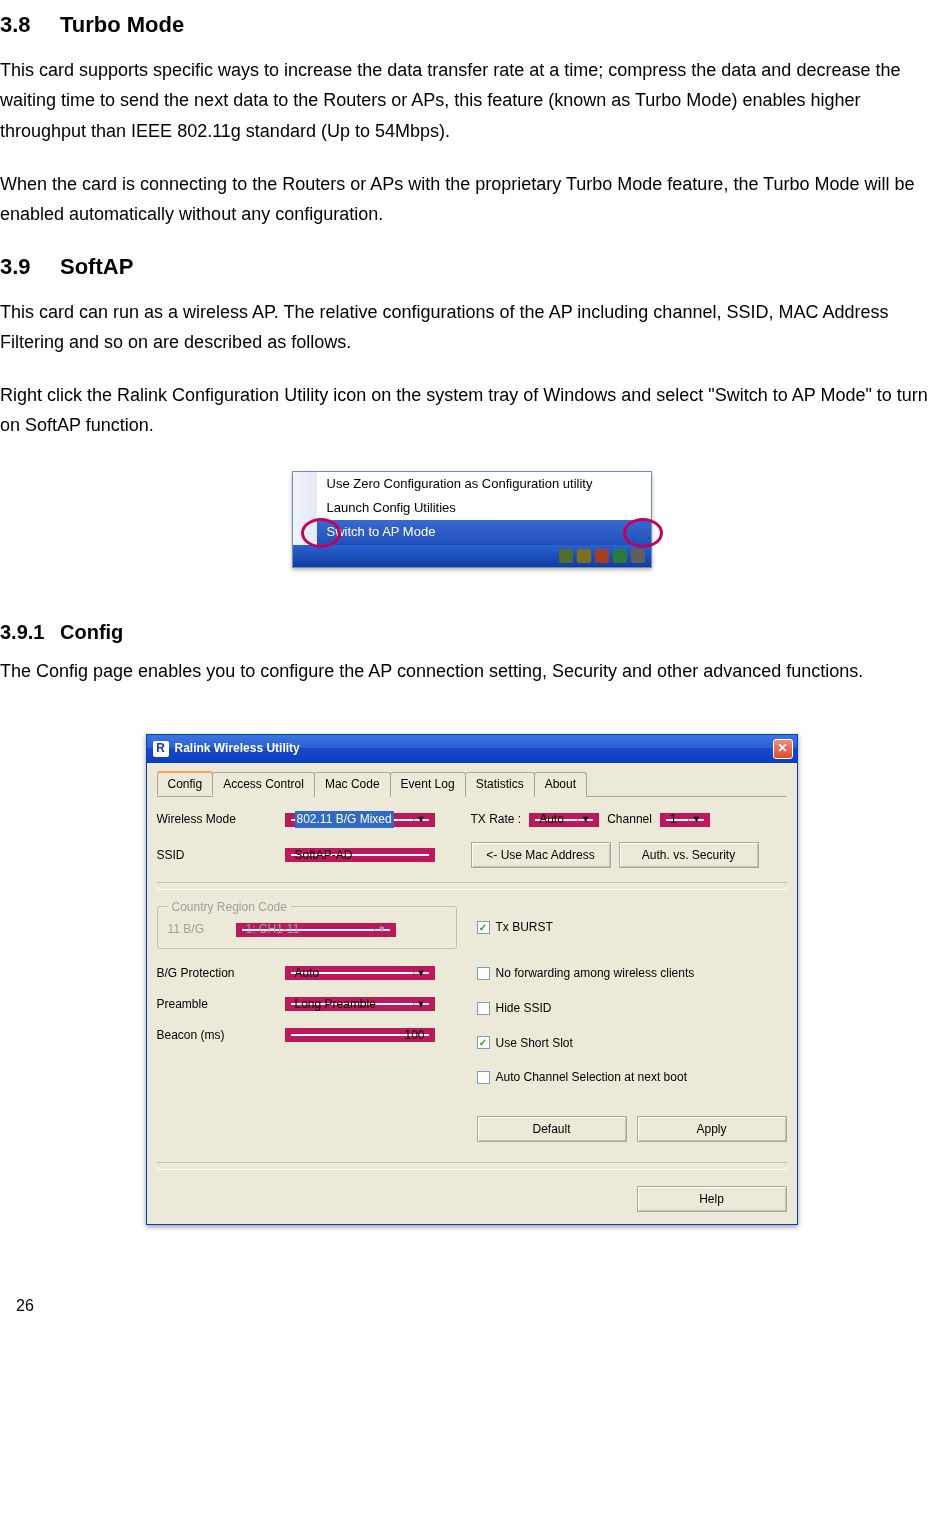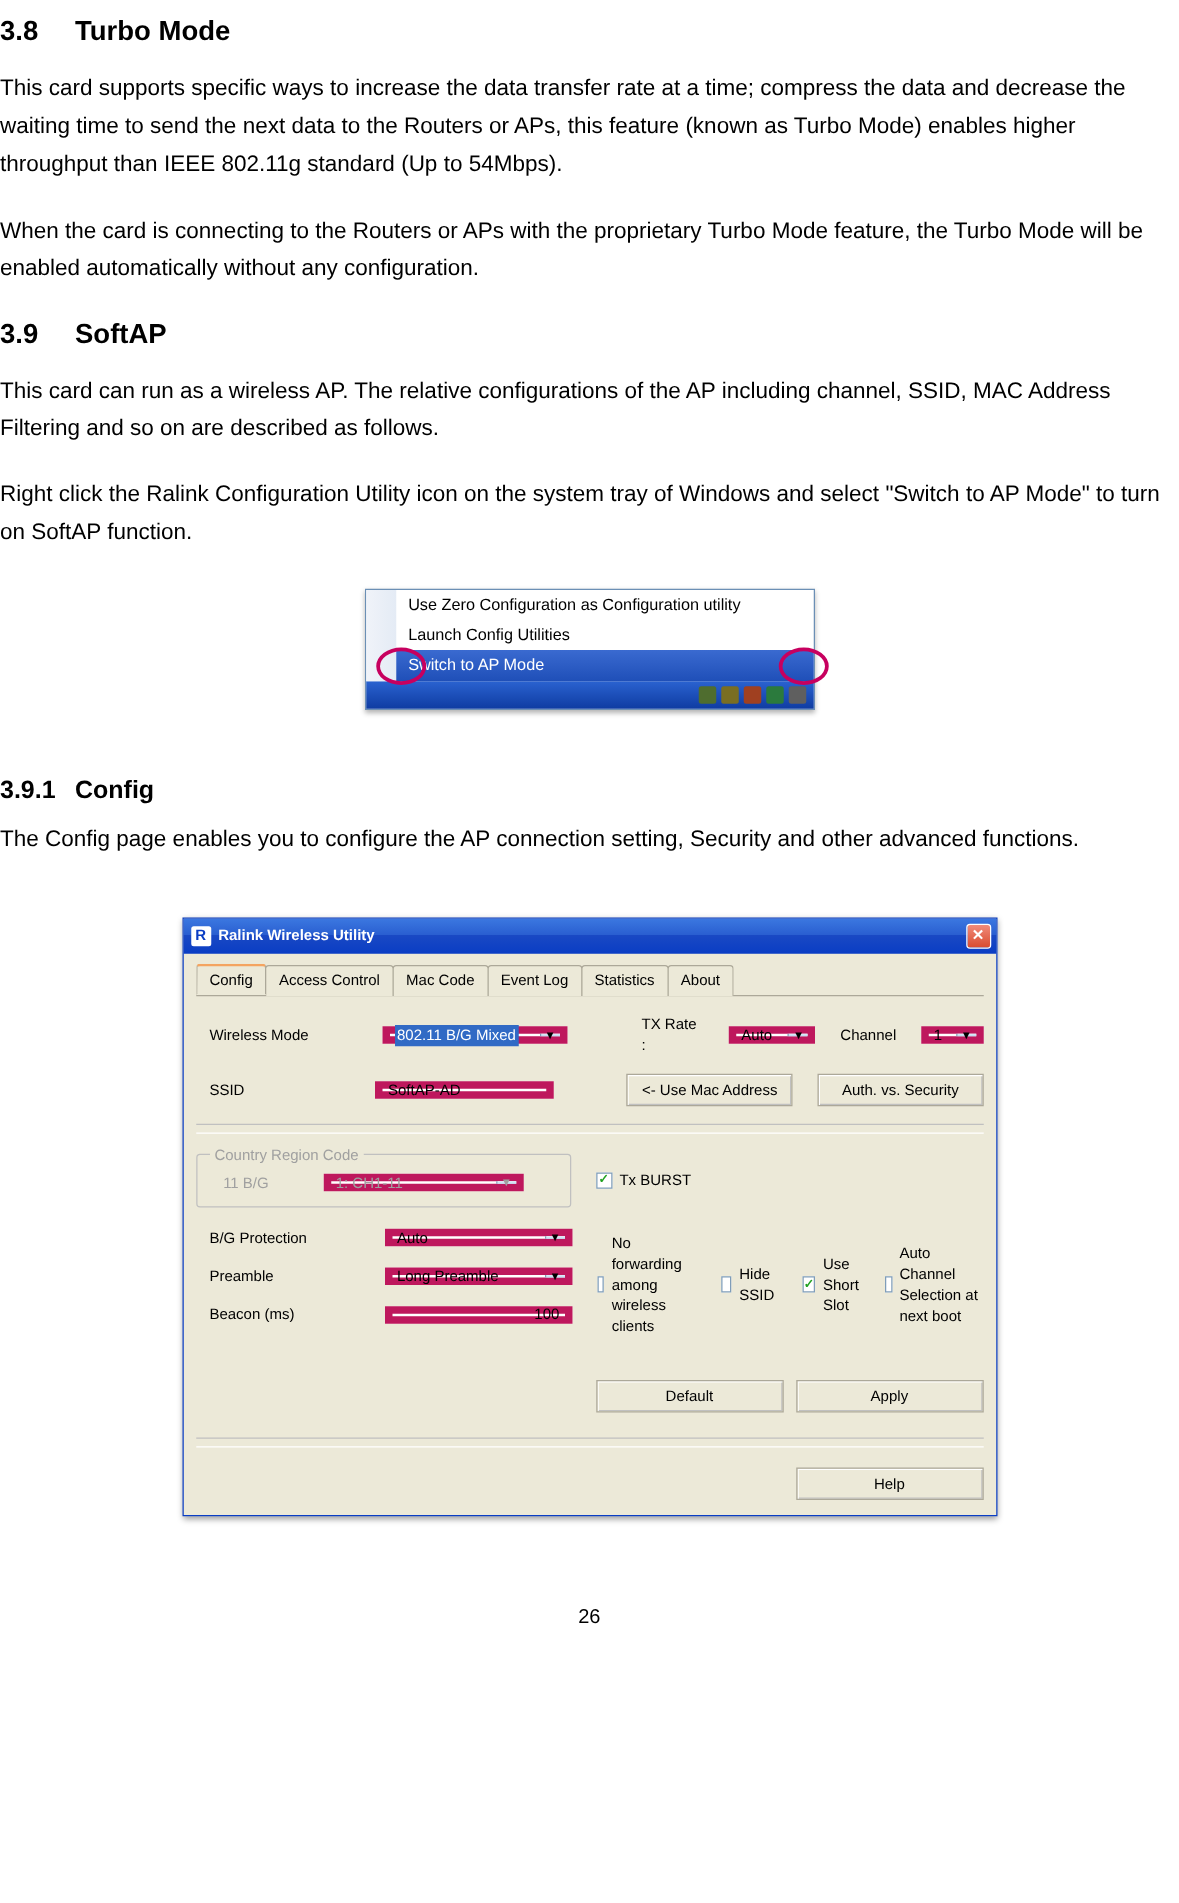--- a/index.html
+++ b/index.html
@@ -148,24 +148,23 @@
     .tab.active {
       background: #ece9d8;
       border-top: 2px solid #f4a460;
       top: 0px;
       z-index: 1;
       border-bottom: 1px solid #ece9d8;
     }
     .form-row {
       display: flex;
       align-items: center;
-      gap: 20px;
+      gap: 8px;
       margin-bottom: 14px;
       flex-wrap: nowrap;
-      margin-left: 11px;
     }
     .lbl { width: 120px; }
     .lbl-sm { width: 60px; }
     .select, .input, .btn {
       font-family: Tahoma, Arial, sans-serif;
       font-size: 12px;
       border: 6px solid #be185d;
       background: #fff;
       height: 14px;
       padding: 0 4px;
@@ -218,31 +217,31 @@
     }
     .chkbox.checked::after { content:'✓'; color:#21a121; font-weight:bold; }
     .sep {
       height: 8px;
       border-top: 1px solid #c0c0c0;
       border-bottom: 1px solid #fff;
       margin: 6px 0 16px 0;
     }
     .right-col {
       display: flex;
-      flex-direction: row;
+      flex-direction: column;
       gap: 18px;
       margin-left: 20px;
     }
     .btnrow {
       display: flex;
       justify-content: flex-end;
       gap: 10px;
       margin-top: 30px;
     }
-    .pagenum { text-align: center; font-size: 16px; margin-top: 70px; }
+    .pagenum { text-align: left; font-size: 16px; margin-top: 70px; margin-left: 16px; }
   </style>
 </head>
 <body>
 
 <div class="heading2">
   <span class="num">3.8</span><span>Turbo Mode</span>
 </div>
 <p class="para">This card supports specific ways to increase the data transfer rate at a time; compress the data and decrease the waiting time to send the next data to the Routers or APs, this feature (known as Turbo Mode) enables higher throughput than IEEE 802.11g standard (Up to 54Mbps).</p>
 <p class="para">When the card is connecting to the Routers or APs with the proprietary Turbo Mode feature, the Turbo Mode will be enabled automatically without any configuration.</p>
 

